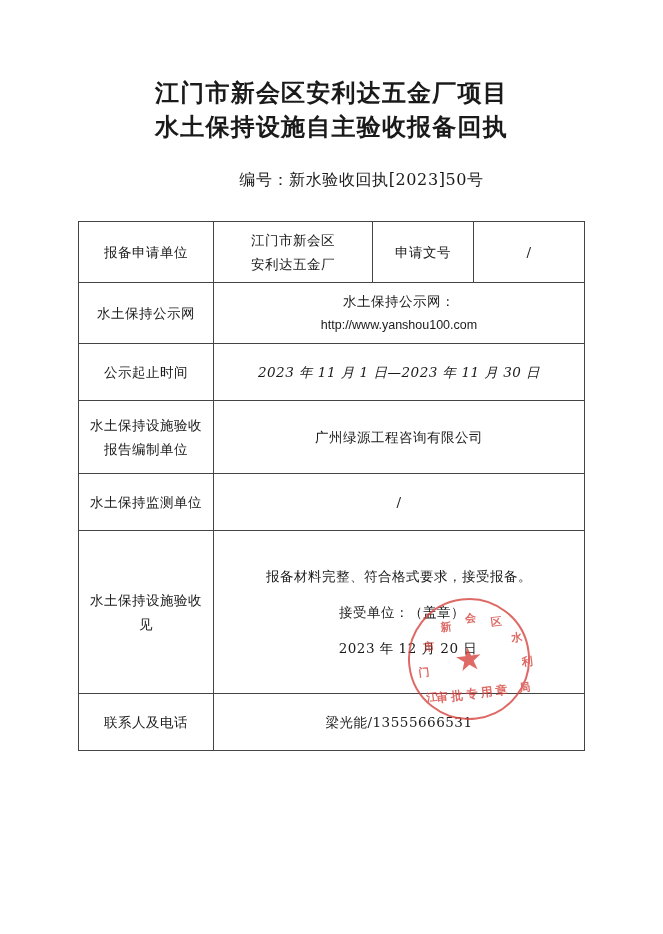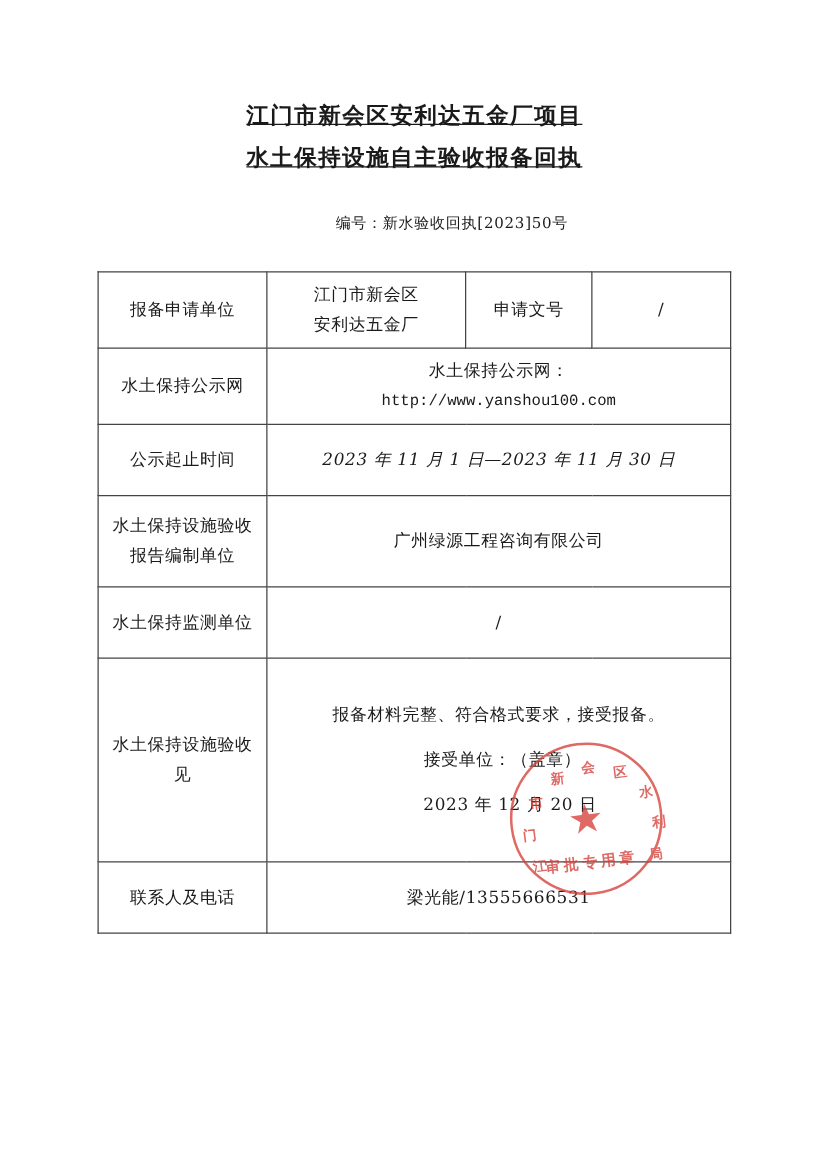--- a/index.html
+++ b/index.html
@@ -19,31 +19,30 @@
     position: relative;
     width: 663px;
     height: 934px;
     box-sizing: border-box;
   }
   .title-block {
     padding-top: 76px;
     text-align: center;
   }
   .title-line {
-    font-size: 18px;
+    font-size: 24px;
     font-weight: bold;
     letter-spacing: 1.2px;
     line-height: 34px;
     font-family: "DejaVu Serif", "Liberation Serif", serif;
-    text-decoration: underline;
   }
   .doc-number {
     margin-top: 26px;
     text-align: center;
-    font-size: 12px;
+    font-size: 16px;
     letter-spacing: 0.6px;
     padding-left: 60px;
   }
   table.main {
     border-collapse: collapse;
     margin: 30px auto 0 auto;
     width: 470px;
     table-layout: fixed;
   }
   table.main td {
@@ -55,21 +54,21 @@
     line-height: 24px;
     letter-spacing: 0.5px;
   }
   .label-cell {
     width: 126px;
   }
   .two-line {
     line-height: 25px;
   }
   .mono {
-    font-family: Liberation Mono, monospace;
+    font-family: Liberation Sans, sans-serif;
     font-size: 12.5px;
     letter-spacing: 0;
   }
   .site-cell {
     line-height: 27px;
   }
   .opinion-cell {
     height: 150px;
     position: relative;
     vertical-align: middle;

